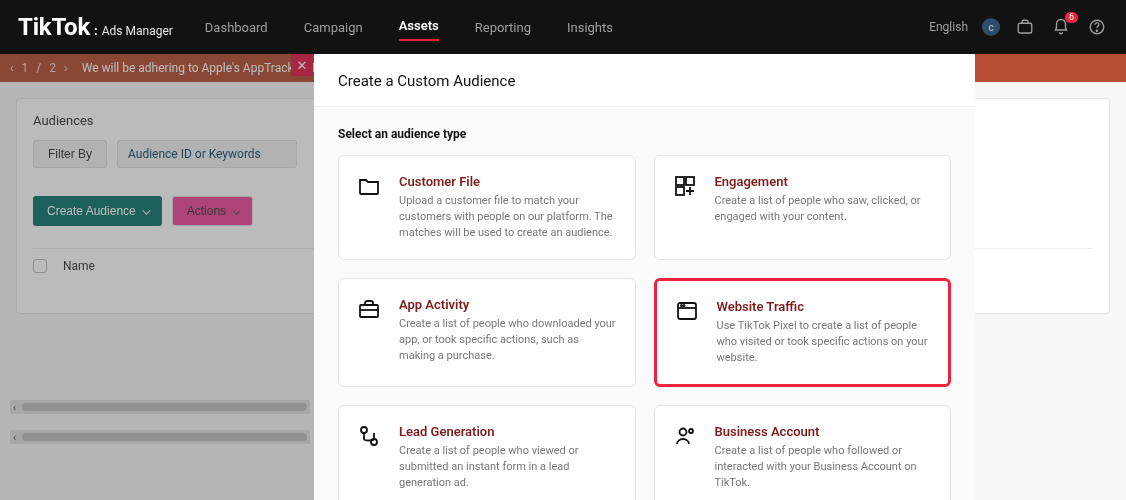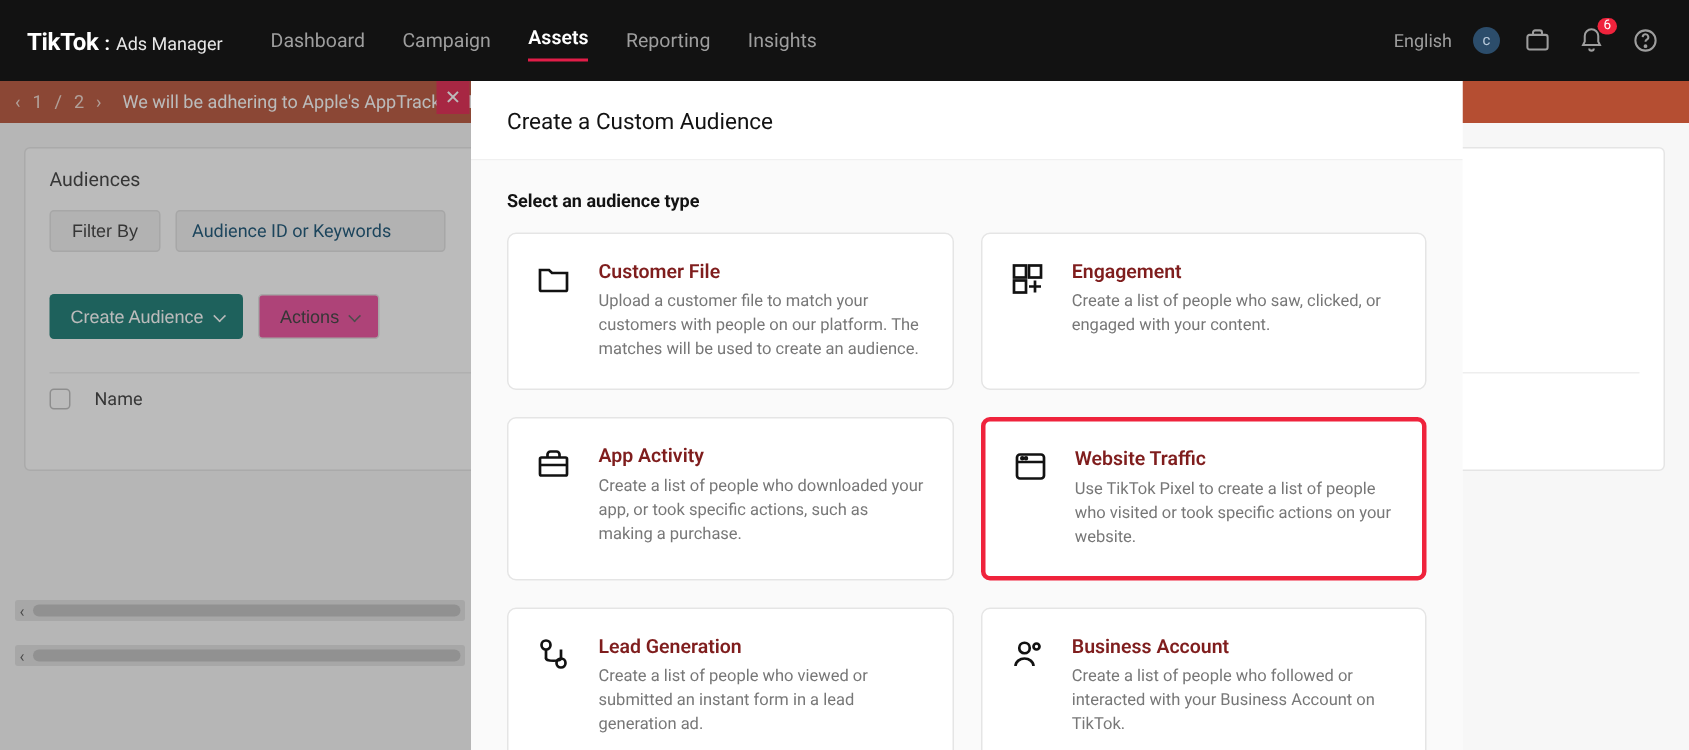--- a/index.html
+++ b/index.html
@@ -24,34 +24,34 @@
   }
   .brand {
     display: flex;
     align-items: baseline;
     gap: 4px;
     margin-right: 32px;
   }
   .brand-tiktok {
     color: #fff;
     font-weight: 700;
-    font-size: 16px;
+    font-size: 24px;
     letter-spacing: -0.2px;
   }
   .brand-sep {
     color: #fff;
     font-weight: 700;
   }
   .brand-mgr {
     color: #e8e8e8;
     font-size: 12px;
   }
   .nav-links {
     display: flex;
-    gap: 25px;
+    gap: 36px;
     align-items: center;
   }
   .nav-link {
     color: #9e9e9e;
     cursor: pointer;
     padding: 4px 0;
   }
   .nav-link.active {
     color: #fff;
     font-weight: 600;

